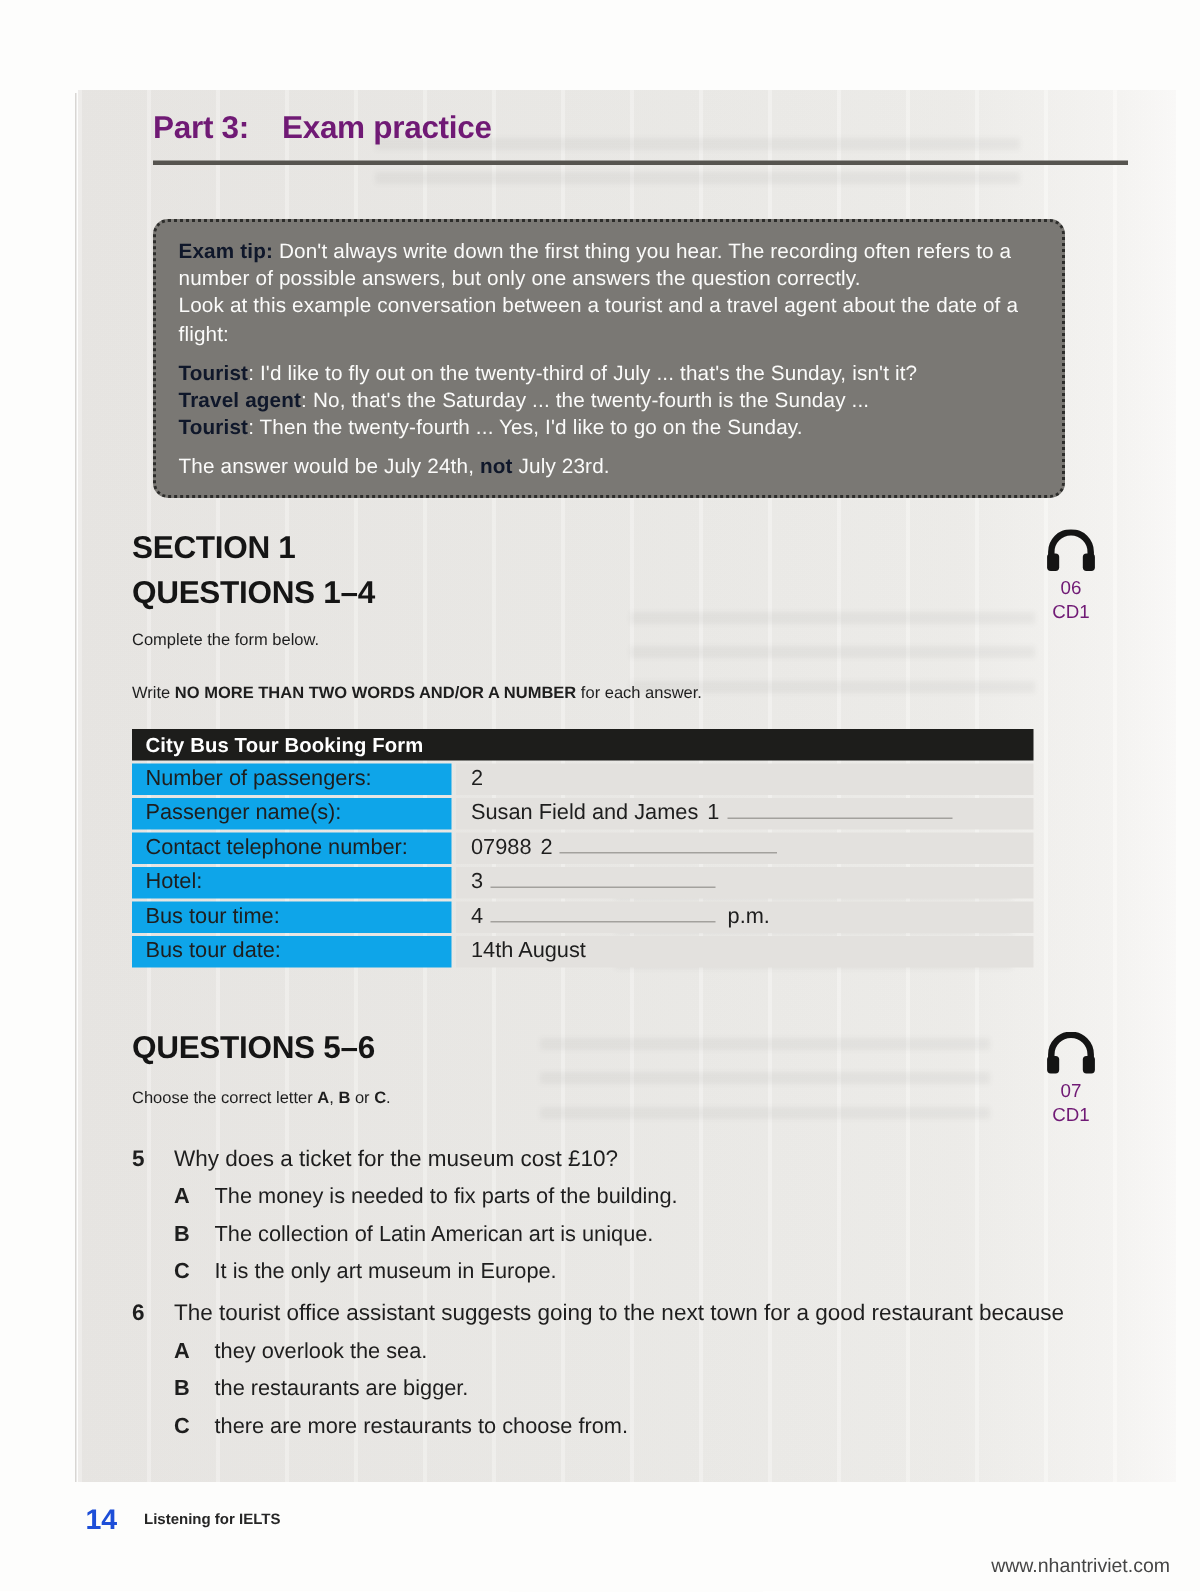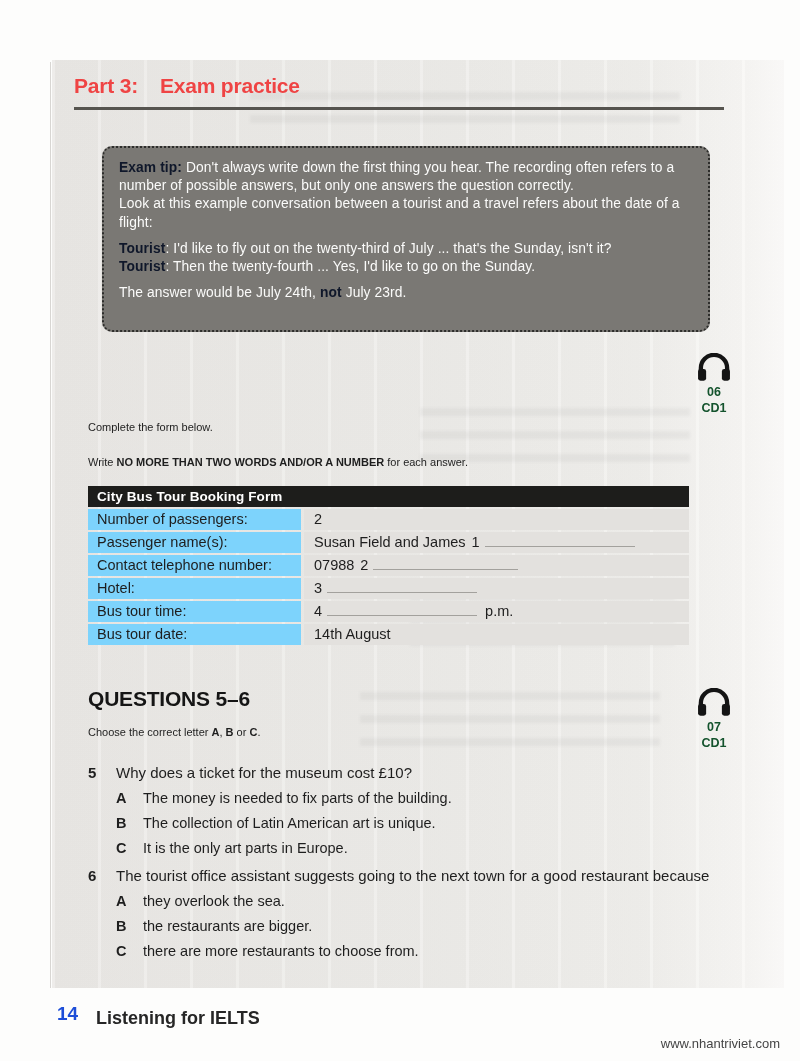--- a/index.html
+++ b/index.html
@@ -12,56 +12,56 @@
     background:linear-gradient(90deg,#e9e7e4 0%,#ecebe8 55%,#efeeeb 80%,#f7f6f4 95%,#fcfbfa 100%); }
   .content-bg::after { content:""; position:absolute; inset:0;
     background:repeating-linear-gradient(90deg, rgba(255,255,255,0.22) 0 3px, rgba(0,0,0,0.012) 3px 46px); }
   .page-edge-line { position:absolute; left:50px; top:62px; width:1px; height:926px; background:#d8d6d3; }
 
   
   .ghost { position:absolute; filter:blur(1.7px); opacity:.55;
     background:repeating-linear-gradient(180deg, rgba(70,70,70,0.10) 0 8px, transparent 8px 23px); }
 
   
-  .part-header { position:absolute; left:74px; top:74px; width:650px; padding-bottom:9px;
-    border-bottom:3px solid #56544f; font-size:21px; font-weight:bold; letter-spacing:-0.2px; color:#ef4444; }
+  .part-header { position:absolute; left:102px; top:74px; width:650px; padding-bottom:9px;
+    border-bottom:3px solid #56544f; font-size:21px; font-weight:bold; letter-spacing:-0.2px; color:#701a75; }
   .part-title { margin-left:22px; }
 
   
   .tip-box { position:absolute; left:102px; top:146px; width:608px; height:186px;
     background:#7a7874; border:2px dotted #2d2d2b; border-radius:10px;
     padding:11px 15px 10px 15px; color:#fbfbfa; font-size:13.8px; line-height:1.32; letter-spacing:0.1px; }
   .tip-box b { color:#0f172a; }
   .tip-dialog { margin-top:8px; }
   .tip-answer { margin-top:8px; }
 
   
   .sec-title { position:absolute; font-size:21px; font-weight:bold; letter-spacing:-0.2px;
     line-height:1.42; color:#151515; }
   .sec1-title { left:88px; top:351px; }
   .sec2-title { left:88px; top:684px; }
 
   
-  .audio { position:absolute; width:54px; text-align:center; font-weight:bold;
-    font-size:12.5px; line-height:1.3; color:#14532d; }
+  .audio { position:absolute; width:54px; text-align:center; font-weight:normal;
+    font-size:12.5px; line-height:1.3; color:#701a75; }
   .audio svg { display:block; margin:0 auto 1px auto; }
   .audio1 { left:687px; top:353px; }
   .audio2 { left:687px; top:688px; }
 
   .instr { position:absolute; font-size:11px; }
   .complete-line { left:88px; top:421px; }
   .write-line { left:88px; top:456px; }
   .choose-line { left:88px; top:726px;text-align:center; }
 
   
   .form { position:absolute; left:88px; top:486px; width:601px; }
   .form-header { height:21px; background:#1d1d1b; color:#fff; font-weight:bold;
     font-size:13.5px; line-height:21px; padding-left:9px; letter-spacing:0.1px; }
   .form-row { display:flex; margin-top:2px; height:21px; line-height:21px; font-size:14.5px; }
-  .fr-label { width:213px; background:#7dd3fc; padding-left:9px; }
+  .fr-label { width:213px; background:#0ea5e9; padding-left:9px; }
   .fr-gap { width:3px; }
   .fr-value { flex:1; background:#e3e1de; padding-left:10px; white-space:nowrap; }
   .cell-value { margin-right:6px; }
   .cell-value:empty { display:none; }
   .ansnum { margin-right:5px; }
   .ansnum:empty { display:none; }
   .blank { display:inline-block; width:150px; height:12px; border-bottom:1.5px solid #a3a19d; }
   .sfx { margin-left:8px;text-align:right; }
   .sfx:empty { display:none; }
 
@@ -69,21 +69,21 @@
   .questions { position:absolute; left:88px; top:763px; width:640px; }
   .question + .question { margin-top:8px; }
   .q-stem { display:flex; font-size:15px; line-height:20px; }
   .q-num { font-weight:bold; width:28px; flex:0 0 28px; }
   .options { margin-left:28px; }
   .option { display:flex; margin-top:5px; font-size:14.5px; line-height:20px; }
   .opt-letter { font-weight:bold; width:27px; flex:0 0 27px; }
 
   
   .page-num { position:absolute; left:57px; top:1003px; font-size:19px; font-weight:bold; color:#1d4ed8; }
-  .book-title { position:absolute; left:96px; top:1008px; font-size:18px; font-weight:bold; color:#262626; }
+  .book-title { position:absolute; left:96px; top:1008px; font-size:10px; font-weight:bold; color:#262626; }
   .website { position:absolute; left:580px; top:1036px; width:200px; text-align:right;
     font-size:13px; color:#454545; }
 </style>
 </head>
 <body>
 
 <div class="page">
 
   <div class="content-bg"></div>
   <div class="page-edge-line"></div>
@@ -92,30 +92,35 @@
   <div class="ghost" style="left:420px;top:408px;width:270px;height:62px;"></div>
   <div class="ghost" style="left:410px;top:592px;width:265px;height:58px;"></div>
   <div class="ghost" style="left:360px;top:692px;width:300px;height:66px;"></div>
 
   <div class="part-header">
     <span>Part 3:</span><span class="part-title">Exam practice</span>
   </div>
 
   <div class="tip-box">
     <div><b>Exam tip:</b><span> Don't always write down the first thing you hear. The recording often refers to a number of possible answers, but only one answers the question correctly.</span></div>
-    <div>Look at this example conversation between a tourist and a travel refers about the date of a flight:</div>
+    <div>Look at this example conversation between a tourist and a travel agent about the date of a flight:</div>
     <div class="tip-dialog">
       <div><b>Tourist</b><span>: I'd like to fly out on the twenty-third of July ... that's the Sunday, isn't it?</span></div>
+      <div><b>Travel agent</b><span>: No, that's the Saturday ... the twenty-fourth is the Sunday ...</span></div>
       <div><b>Tourist</b><span>: Then the twenty-fourth ... Yes, I'd like to go on the Sunday.</span></div>
     </div>
     <div class="tip-answer">
       <span>The answer would be July 24th, </span><b>not</b><span> July 23rd.</span>
     </div>
   </div>
 
+  <div class="sec-title sec1-title">
+    <div>SECTION 1</div>
+    <div>QUESTIONS 1–4</div>
+  </div>
 
   <div class="audio audio1">
     <svg width="40" height="30" viewBox="0 0 40 32">
       <path d="M6 24 V16 A14 14 0 0 1 34 16 V24" fill="none" stroke="#141414" stroke-width="4.6" stroke-linecap="round"></path>
       <rect x="3" y="17" width="8.6" height="12.5" rx="2.6" fill="#141414"></rect>
       <rect x="28.4" y="17" width="8.6" height="12.5" rx="2.6" fill="#141414"></rect>
     </svg>
     <div>06</div>
     <div>CD1</div>
   </div>
@@ -193,21 +198,21 @@
         <div class="option">
             <span class="opt-letter">A</span>
             <span>The money is needed to fix parts of the building.</span>
           </div>
         <div class="option">
             <span class="opt-letter">B</span>
             <span>The collection of Latin American art is unique.</span>
           </div>
         <div class="option">
             <span class="opt-letter">C</span>
-            <span>It is the only art parts in Europe.</span>
+            <span>It is the only art museum in Europe.</span>
           </div>
       </div>
     </div>
 
     <div class="question">
       <div class="q-stem">
         <span class="q-num">6</span>
         <span>The tourist office assistant suggests going to the next town for a good restaurant because</span>
       </div>
       <div class="options">

